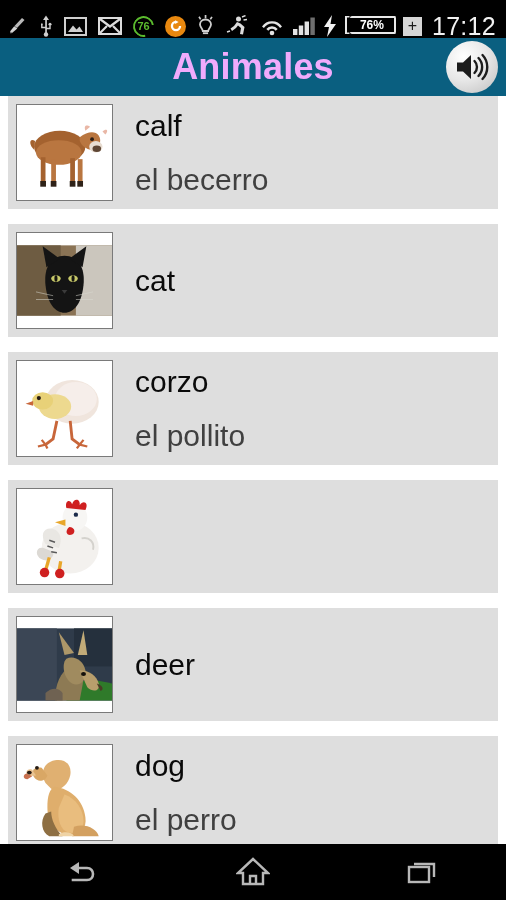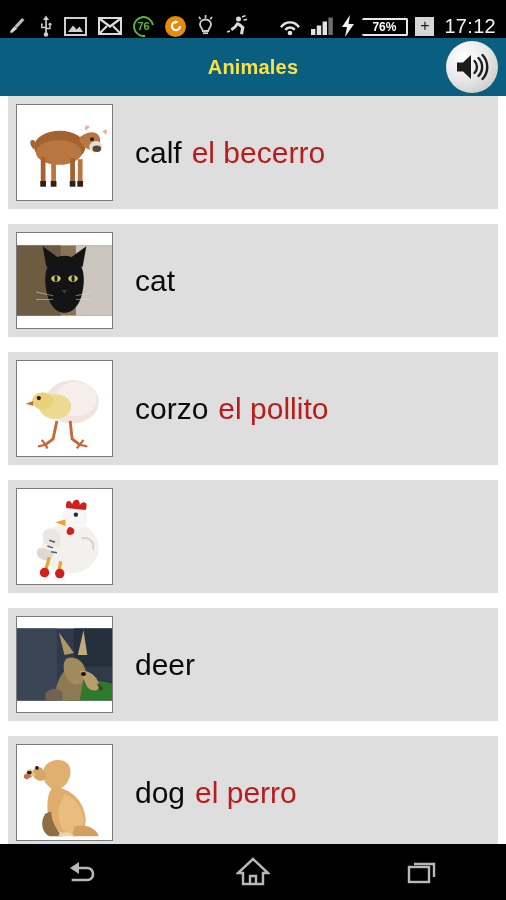--- a/index.html
+++ b/index.html
@@ -45,21 +45,21 @@
     flex: 0 0 auto;
   }
   .sb-icon {
     display: inline-flex;
     align-items: center;
     justify-content: center;
     height: 24px;
   }
   .clock {
     color: #f2f2f2;
-    font-size: 20px;
+    font-size: 25px;
     letter-spacing: 0.3px;
     font-family: "Liberation Sans", sans-serif;
     margin-left: 3px;
   }
   .badge76 {
     position: relative;
     width: 21px; height: 21px;
   }
   .badge76 .ring {
     position: absolute; inset: 0;
@@ -79,23 +79,22 @@
   .orangedot {
     width: 21px; height: 21px;
     border-radius: 50%;
     background: #e8880f;
     display: inline-flex;
     align-items: center;
     justify-content: center;
   }
   .battery {
     display: inline-flex;
-    align-items: flex-end;
+    align-items: flex-start;
     height: 20px;
-    flex-direction: column;
   }
   .batt-body {
     border: 2px solid #e8e8e8;
     border-radius: 2px;
     height: 18px;
     min-width: 46px;
     display: flex;
     align-items: center;
     justify-content: center;
     color: #ffffff;
@@ -122,22 +121,22 @@
     position: absolute;
     top: 38px; left: 0;
     width: 506px;
     height: 58px;
     background: #0a5f80;
     display: flex;
     align-items: center;
     justify-content: center;
   }
   .title-text {
-    color: #fde047;
-    font-size: 20px;
+    color: #f0abfc;
+    font-size: 36px;
     font-weight: bold;
     letter-spacing: 0.2px;
     font-family: "Liberation Sans", sans-serif;
   }
   .speaker-btn {
     position: absolute;
     right: 8px;
     top: 50%;
     transform: translateY(-50%);
     width: 52px; height: 52px;
@@ -176,32 +175,32 @@
     background: #ffffff;
     border: 1px solid #7a7a7a;
     box-sizing: border-box;
     overflow: hidden;
     position: relative;
   }
   .thumb svg { display: block; width: 100%; height: 100%; }
   .row-text {
     margin-left: 22px;
     display: flex;
-    flex-direction: row;
-    justify-content: center;
-    gap: 10px;
+    flex-direction: column;
+    justify-content: center;
+    gap: 16px;
   }
   .word-en {
     color: #0a0a0a;
     font-size: 30px;
     line-height: 38px;
     font-family: "Liberation Sans", sans-serif;
   }
   .word-es {
-    color: #b91c1c;
+    color: #404040;
     font-size: 30px;
     line-height: 38px;
     font-family: "Liberation Sans", sans-serif;
   }
 
   
   .navbar {
     position: absolute;
     bottom: 0; left: 0;
     width: 506px;

